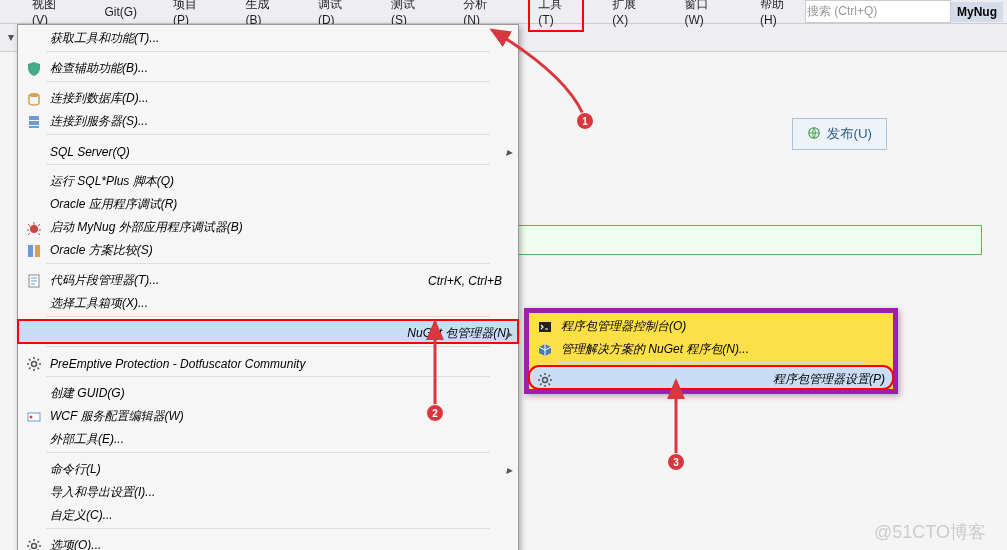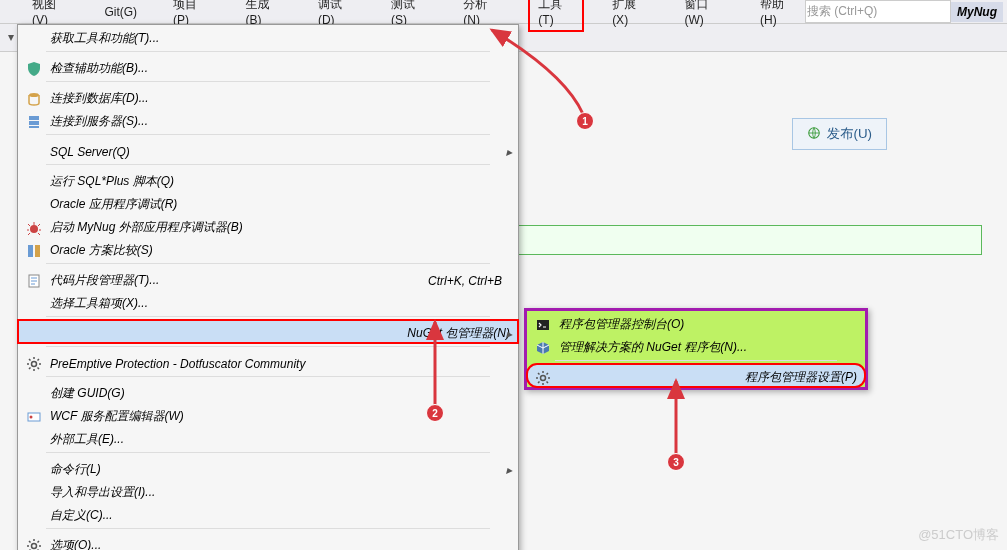--- a/index.html
+++ b/index.html
@@ -1,42 +1,42 @@
 <!DOCTYPE html>
 <html><head>
 <meta charset="utf-8">
 <style>
 * { margin:0; padding:0; box-sizing:border-box; }
 body { font-family:"Microsoft YaHei","Segoe UI",sans-serif; font-size:12px; background:#f5f5f5; width:1007px; height:550px; overflow:hidden; position:relative; }
 .menubar { background:#eeeef2; height:24px; display:flex; align-items:center; padding:0 4px; border-bottom:1px solid #ccc; }
 .menu-item { padding:3px 8px; color:#1e1e1e; cursor:pointer;margin-left:20px; }
 .menu-item.tools { border:2px solid #ff0000; }
 .search { margin-left:auto; padding:2px 1px; color:#999; width:160px; border:1px solid #ccc; background:#fff; }
-.proj-label { padding:3px 6px; font-weight:bold; background:#d6dbe9;font-style:italic; }
+.proj-label { padding:3px 6px; font-weight:bold; background:#d6dbe9; }
 .toolbar { background:#eeeef2; height:28px; display:flex; align-items:center; padding:2px 8px; gap:8px; border-bottom:1px solid #ccc; }
 .toolbar .ico { width:16px; height:16px; color:#555; }
 .toolbar .sep { width:1px; height:18px; background:#ccc; margin:0 2px; }
 .dropdown-menu { position:absolute; left:17px; top:24px; width:502px; background:#f6f6f6; border:1px solid #999; box-shadow:2px 2px 6px rgba(0,0,0,0.3); z-index:10; }
 .dm-item { display:flex; align-items:center; height:23px; padding:4px 8px 0 4px; cursor:default; position:relative;font-style:italic; }
 .dm-item .iconcell { width:24px; display:flex; justify-content:center; }
 .dm-item .label { flex:1; padding-left:4px; }
 .dm-item .shortcut { color:#000000; padding-right:8px;margin-left:24px; }
 .dm-item .chev { position:absolute; right:6px; color:#555; }
 .dm-item.highlight { background:#c9def5; }
 .dm-item.redbox { outline:2px solid #ff0000; outline-offset:-1px;text-align:right; }
 .dm-sep { height:1px; background:#ddd; margin:3px 28px 3px 28px; }
-.submenu { position:absolute; left:524px; top:308px; width:344px; background:#bef264; border:3px solid #a21caf; box-shadow:2px 2px 6px rgba(0,0,0,0.3); z-index:11; }
+.submenu { position:absolute; left:524px; top:308px; width:374px; background:#fde047; border:5px solid #a21caf; box-shadow:2px 2px 6px rgba(0,0,0,0.3); z-index:11; }
 .submenu .dm-item.redbox { outline:2px solid #ff0000;border-radius:10px; }
 .publish-btn { position:absolute; right:120px; top:118px; padding:6px 14px; background:#eef3f9; border:1px solid #a8c6e4; display:flex; align-items:center; gap:6px; color:#2b5c8a;justify-content:flex-end; }
 .green-bar { position:absolute; left:17px; top:225px; right:25px; height:30px; border:1px solid #5bb85b; background:#f0fff0; z-index:1; }
 .badge { position:absolute; width:18px; height:18px; border-radius:50%; background:#d9363e; color:#fff; font-size:10px; display:flex; align-items:center; justify-content:center; font-weight:bold; border:1px solid #fff; z-index:50; }
 .arrow { position:absolute; z-index:49; }
 .arrow-line { stroke:#d9363e; stroke-width:3; fill:none; }
 .arrow-head { fill:#d9363e; }
-.watermark { position:absolute; right:8px; bottom:6px; color:#ccc; font-size:13px; }
+.watermark { position:absolute; right:21px; bottom:6px; color:#ccc; font-size:18px; }
 .ico svg { width:16px; height:16px; }
 </style>
 </head>
 <body>
 
 <div class="menubar">
     <span class="menu-item">视图(V)</span>
     <span class="menu-item">Git(G)</span>
     <span class="menu-item">项目(P)</span>
     <span class="menu-item">生成(B)</span>

